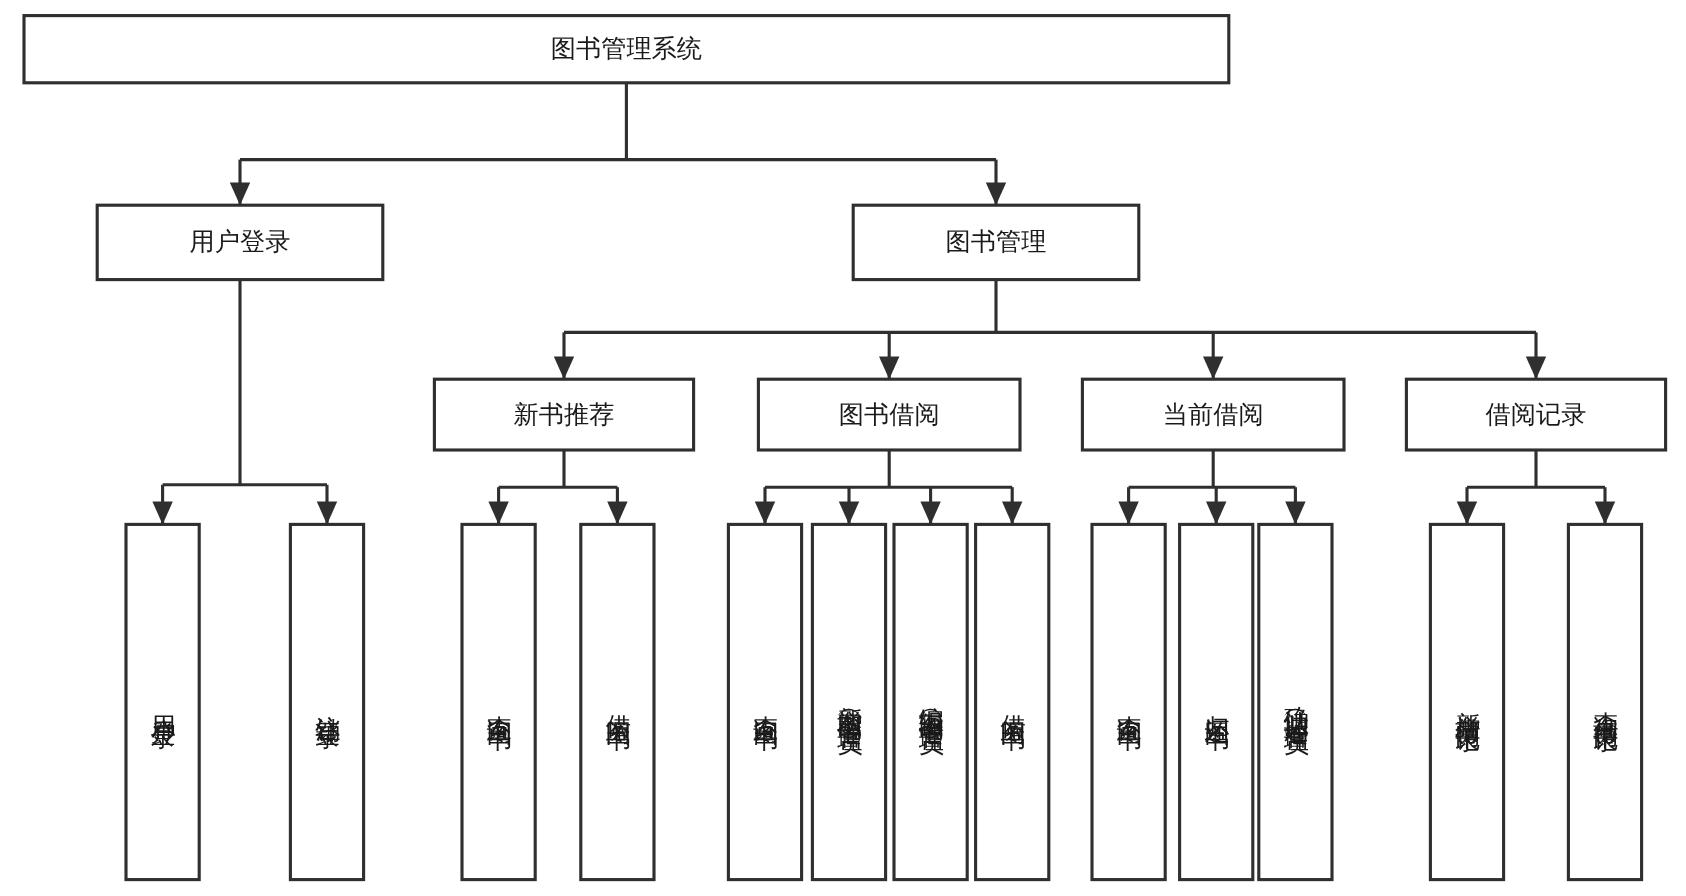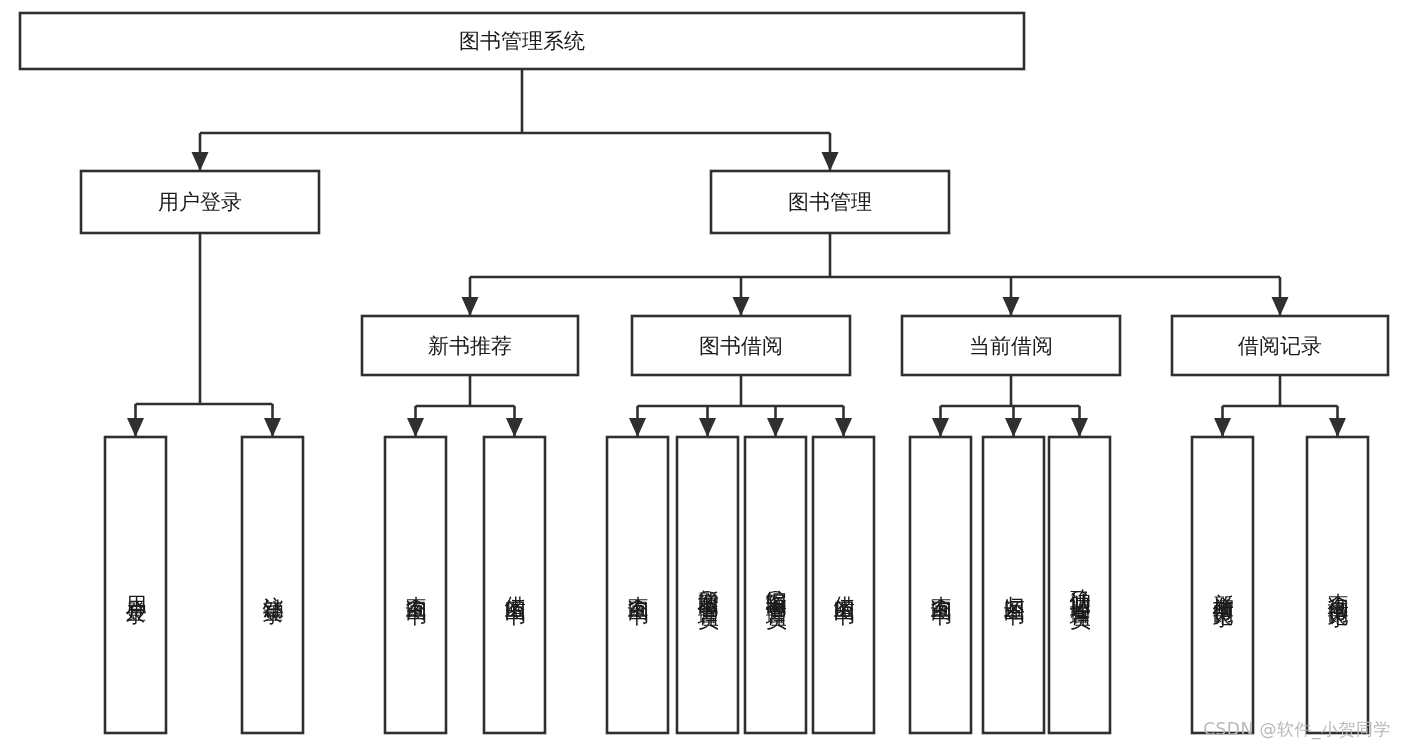--- a/index.html
+++ b/index.html
@@ -206,14 +206,13 @@
         <span class="leaf-label">确认归还（管理员）</span>
       </div>
       <div class="leaf-label-wrap" style="left: 1192px; top: 437px; width: 61px; height: 296px;">
         <span class="leaf-label">新增借阅记录</span>
       </div>
       <div class="leaf-label-wrap" style="left: 1307px; top: 437px; width: 61px; height: 296px;">
         <span class="leaf-label">查询借阅记录</span>
       </div>
     </div>
 
-  <div class="watermark">CSDN @软件_小贺同学</div>
 </div>
 
 </body></html>

